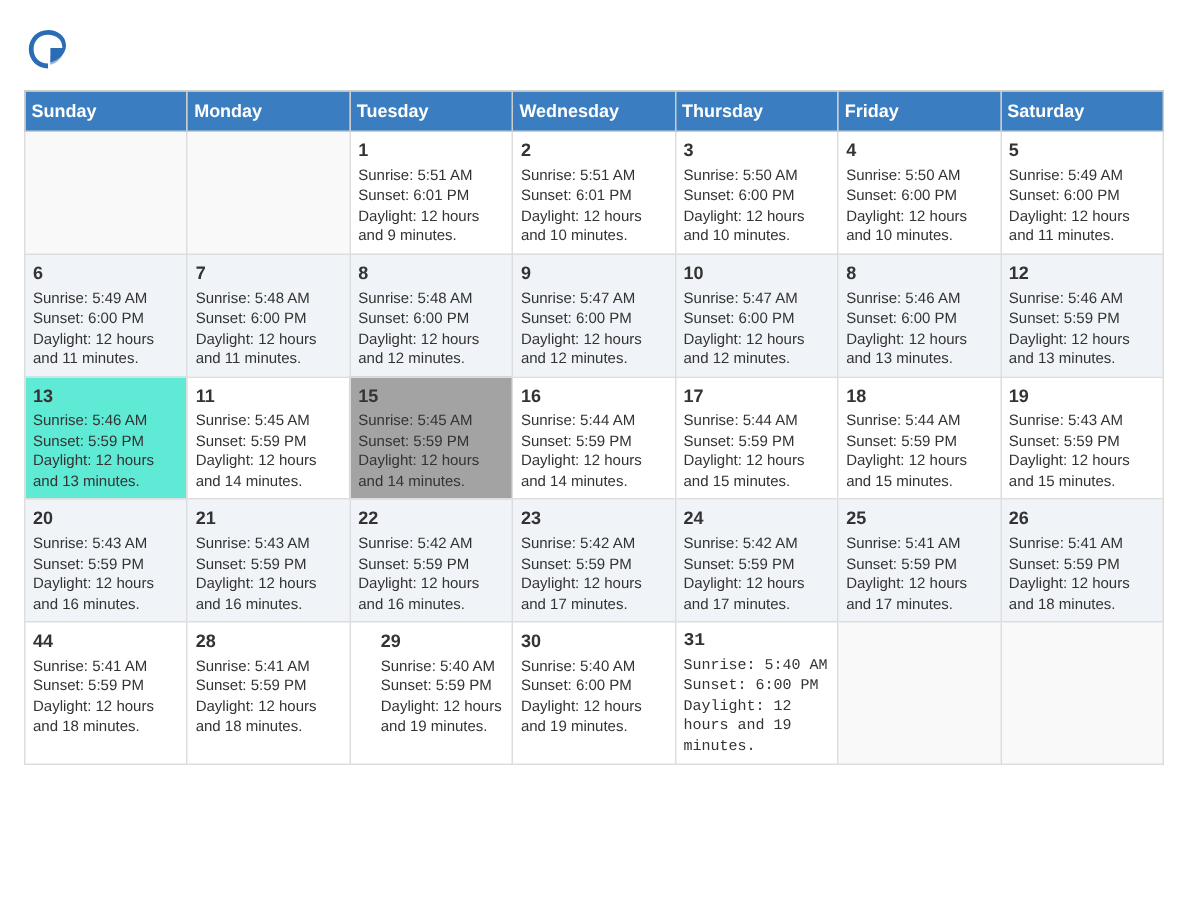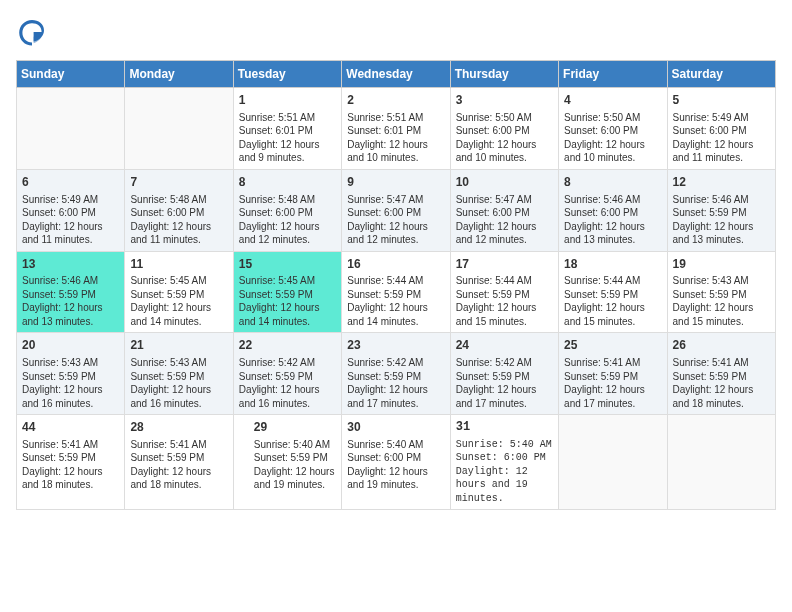--- a/index.html
+++ b/index.html
@@ -195,21 +195,21 @@
           <div class="day-info" style="white-space: pre-line;">Sunrise: 5:46 AM
 Sunset: 5:59 PM
 Daylight: 12 hours and 13 minutes.</div>
         </td>
         <td style="background-color: rgb(255, 255, 255);">
           <span class="day-num">11</span>
           <div class="day-info" style="white-space: pre-line;">Sunrise: 5:45 AM
 Sunset: 5:59 PM
 Daylight: 12 hours and 14 minutes.</div>
         </td>
-        <td style="background-color: #5eead4;">
+        <td style="background-color: #a3a3a3;">
           <span class="day-num">15</span>
           <div class="day-info" style="white-space: pre-line;">Sunrise: 5:45 AM
 Sunset: 5:59 PM
 Daylight: 12 hours and 14 minutes.</div>
         </td>
         <td style="background-color: rgb(255, 255, 255);">
           <span class="day-num">16</span>
           <div class="day-info" style="white-space: pre-line;">Sunrise: 5:44 AM
 Sunset: 5:59 PM
 Daylight: 12 hours and 14 minutes.</div>

